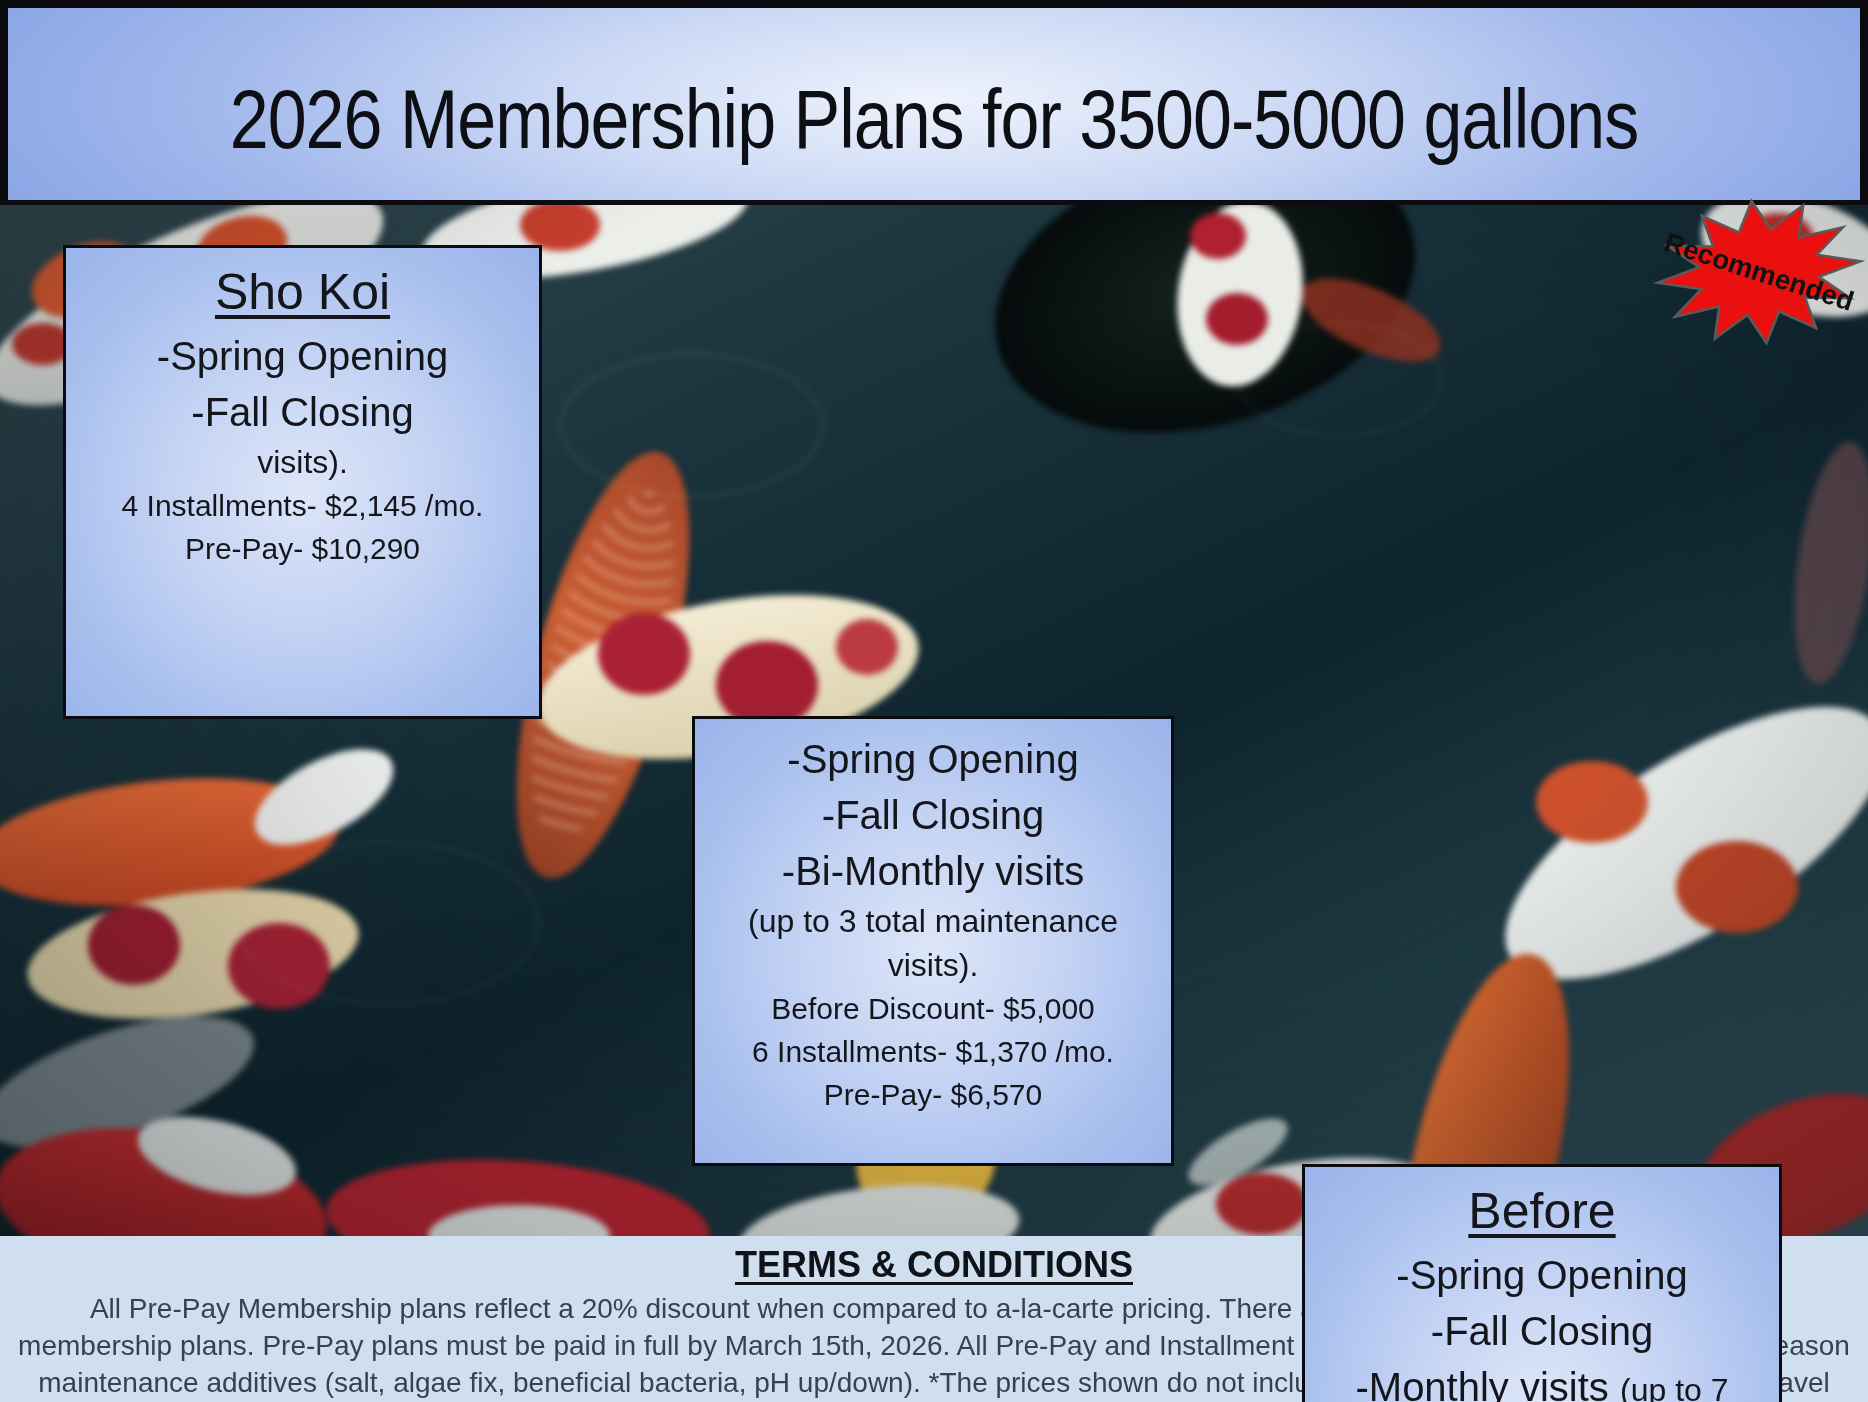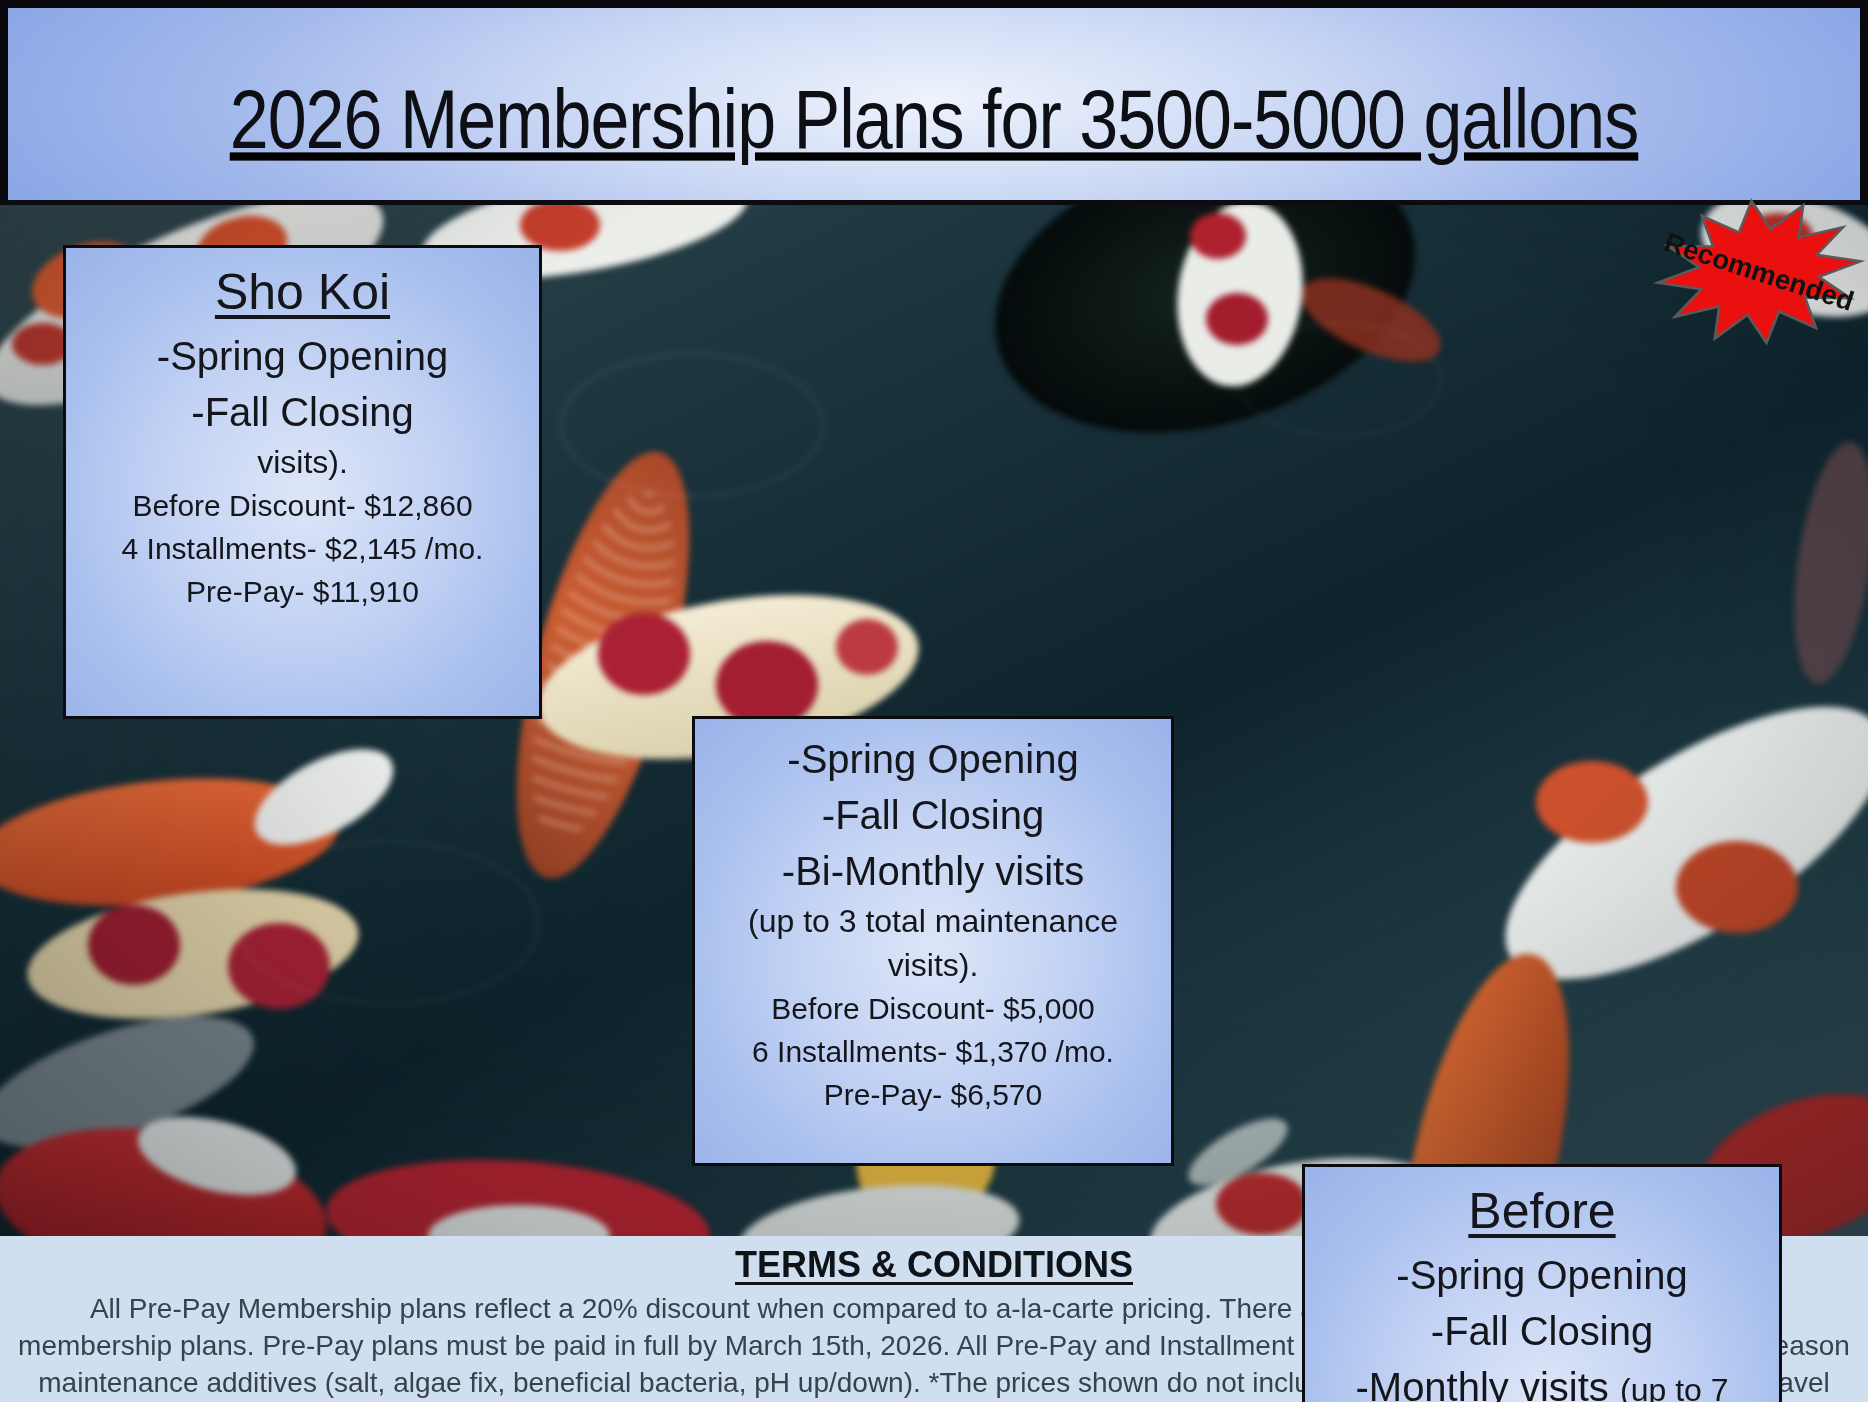--- a/index.html
+++ b/index.html
@@ -9,21 +9,21 @@
     font-family:"Liberation Sans","DejaVu Sans",sans-serif;
     position:relative;overflow:hidden;
   }
   .page{position:absolute;inset:0;}
 
   
   .header{
     position:absolute;top:8px;left:8px;width:1852px;height:192px;
     background:radial-gradient(ellipse 62% 160% at 50% 48%,
       #eef3fc 0%, #ccd9f5 32%, #a3b9ec 62%, #7d9ce2 100%);
-    display:flex;align-items:center;justify-content:center;text-decoration:underline;
+    display:flex;align-items:center;justify-content:center;
   }
   .header h1{
     margin:0;padding-top:26px;
     font-size:70px;font-weight:500;letter-spacing:-1px;color:#0d0f14;
     transform:scaleY(1.18);
     white-space:nowrap;
   }
 
   
   .photo{
@@ -197,23 +197,22 @@
     </div>
     <div class="vignette"></div>
   </div>
 
   <section class="card card-0 z">
     <h2>Sho Koi</h2>
     <div class="card-body">
         <div class="line"><span class="big">-Spring Opening</span></div>
         <div class="line"><span class="big">-Fall Closing</span></div>
         <div class="line"><span class="small">visits).</span></div>
-        <div class="line"><span class="price">Before Discount- $12,860</span></div>
         <div class="line"><span class="price">4 Installments- $2,145 /mo.</span></div>
-        <div class="line"><span class="price">Pre-Pay- $11,910</span></div>
+        <div class="line"><span class="price">Pre-Pay- $10,290</span></div>
       </div>
   </section>
 
   <section class="card card-1 z">
     <div class="card-body">
         <div class="line"><span class="big">-Spring Opening</span></div>
         <div class="line"><span class="big">-Fall Closing</span></div>
         <div class="line"><span class="big">-Bi-Monthly visits</span></div>
         <div class="line"><span class="small">(up to 3 total maintenance</span></div>
         <div class="line"><span class="small">visits).</span></div>

